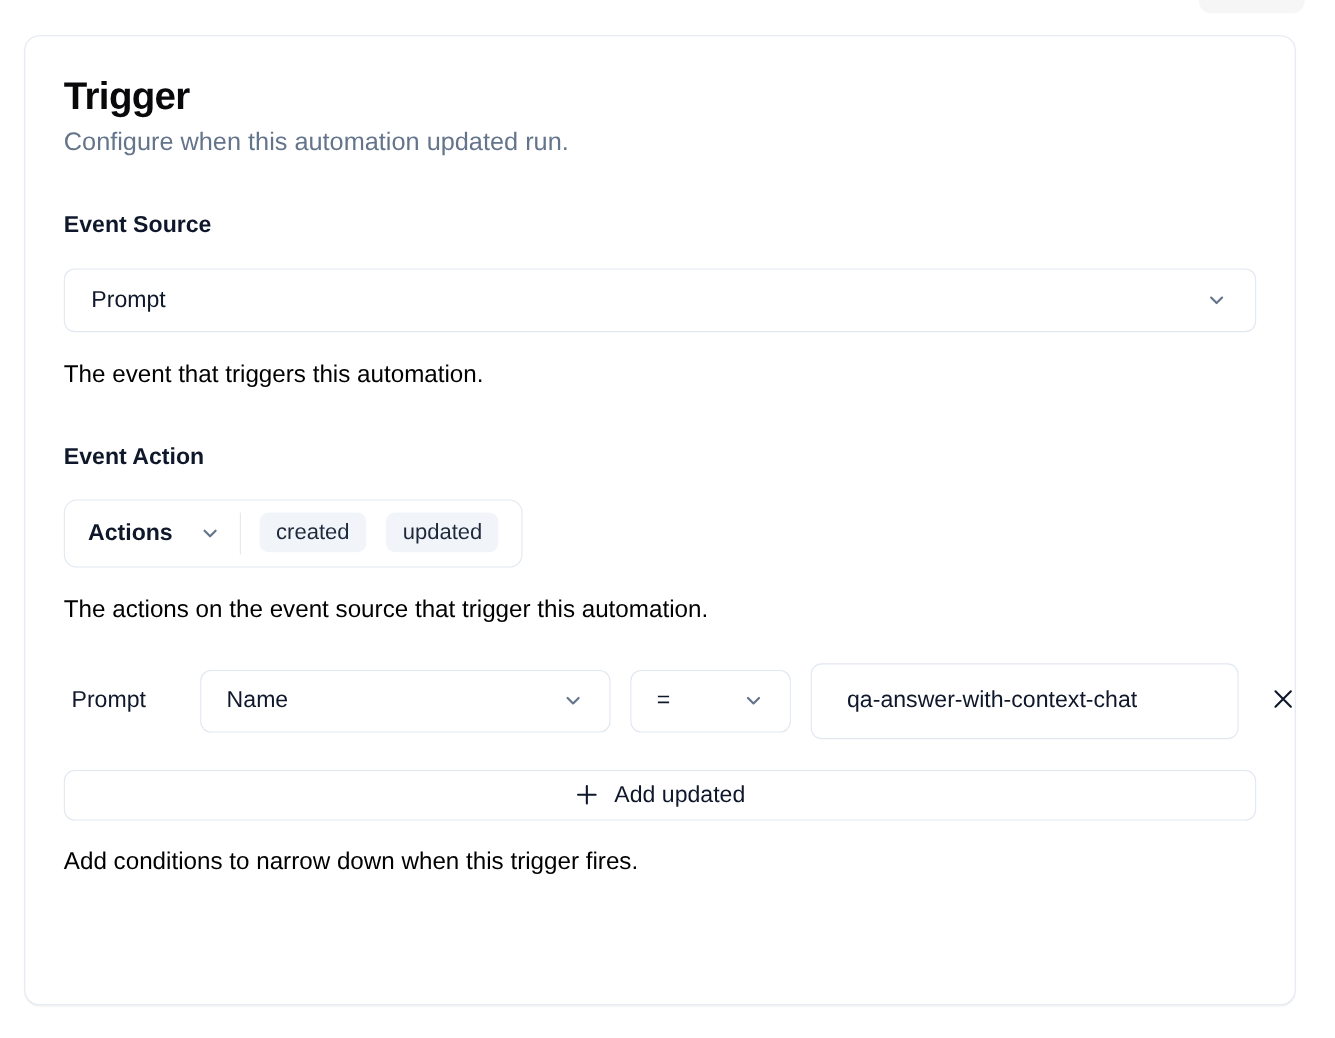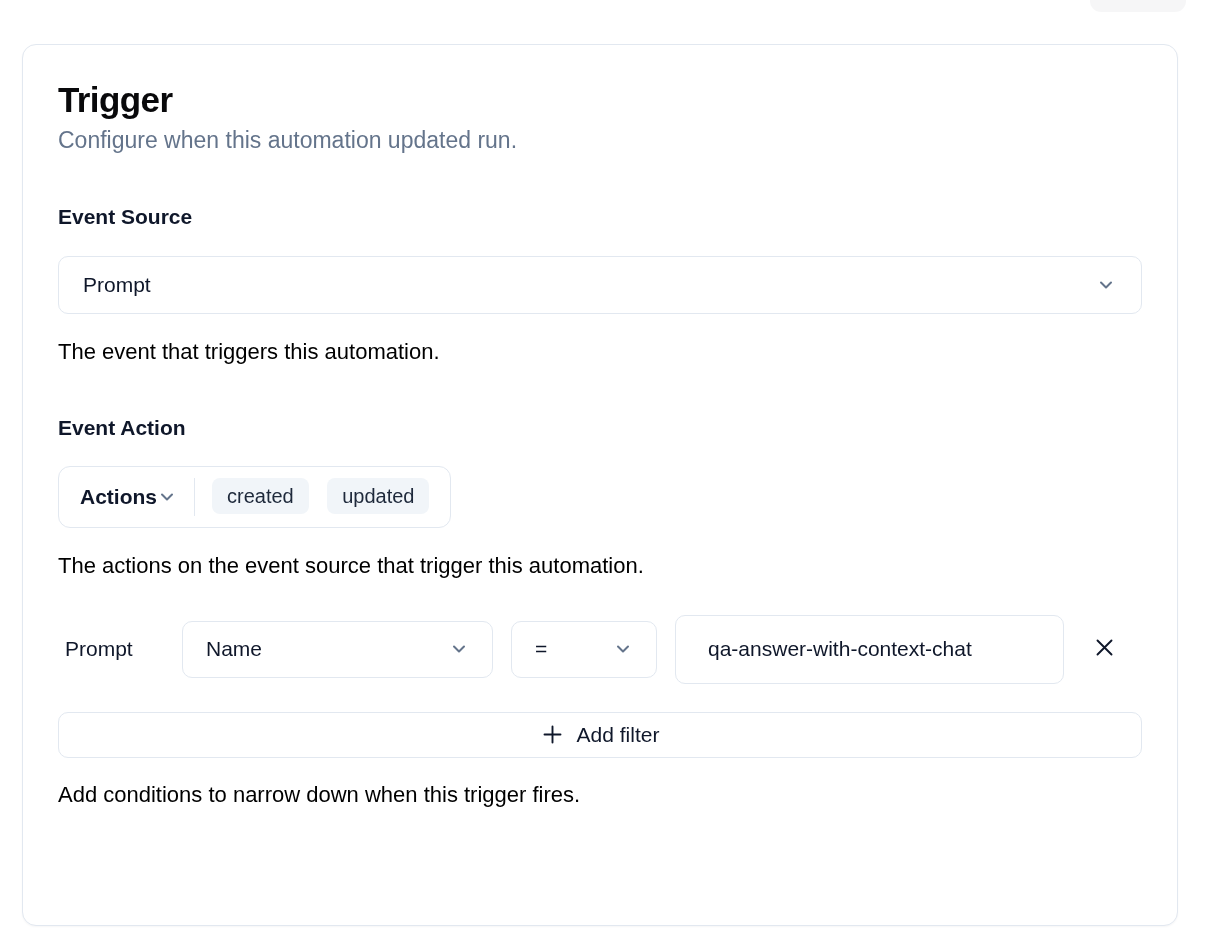--- a/index.html
+++ b/index.html
@@ -13,21 +13,21 @@
   .artifact-top-right {
     position: absolute;
     top: -10px; right: 28px;
     width: 96px; height: 22px;
     border-radius: 11px;
     background: #f2f2f4;
     opacity: 0.7;
   }
   .card {
     position: absolute;
-    left: 22px; top: 44px;
+    left: 22px; top: 32px;
     width: 1156px; height: 882px;
     background: #ffffff;
     border: 1px solid #e2e8f0;
     border-radius: 14px;
     box-shadow: 0 1px 2px rgba(15, 23, 42, 0.04);
     padding: 33px 35px;
   }
   .card-title {
     font-size: 35px;
     font-weight: 700;
@@ -75,21 +75,21 @@
     gap: 17px;
     height: 62px;
     padding: 0 21px;
     border: 1px solid #e2e8f0;
     border-radius: 12px;
     background: #ffffff;
   }
   .action-trigger {
     display: inline-flex;
     align-items: center;
-    gap: 0;
+    gap: 24px;
     font-size: 21px;
     font-weight: 600;
     color: #0f172a;
     cursor: pointer;
   }
   .action-divider {
     width: 1px;
     height: 38px;
     background: #e2e8f0;
   }
@@ -121,21 +121,21 @@
     justify-content: space-between;
     padding: 0 23px;
     border: 1px solid #e2e8f0;
     border-radius: 10px;
     background: #ffffff;
     font-size: 21px;
     color: #0f172a;
     cursor: pointer;
     flex: 0 0 auto;
   }
-  .field-select { width: 311px; margin-right: 18px; font-weight: 500; }
+  .field-select { width: 373px; margin-right: 18px; font-weight: 500; }
   .op-select { width: 146px; margin-right: 18px; }
   .value-input {
     width: 389px;
     height: 69px;
     display: flex;
     align-items: center;
     padding: 0 32px;
     border: 1px solid #e2e8f0;
     border-radius: 10px;
     font-size: 21px;
@@ -249,18 +249,18 @@
       </span>
     </button>
   </div>
 
   <button class="add-filter-btn">
     <span style="display:inline-flex;align-items:center;">
       <svg width="23" height="23" viewBox="0 0 23 23" fill="none">
         <path d="M11.5 3.5 V19.5 M3.5 11.5 H19.5" stroke="#0f172a" stroke-width="1.9" stroke-linecap="round"></path>
       </svg>
     </span>
-    <span>Add filter</span>
+    <span>Add updated</span>
   </button>
 
   <div class="helper helper-last">Add conditions to narrow down when this trigger fires.</div>
 
 </div>
 
 </body></html>

